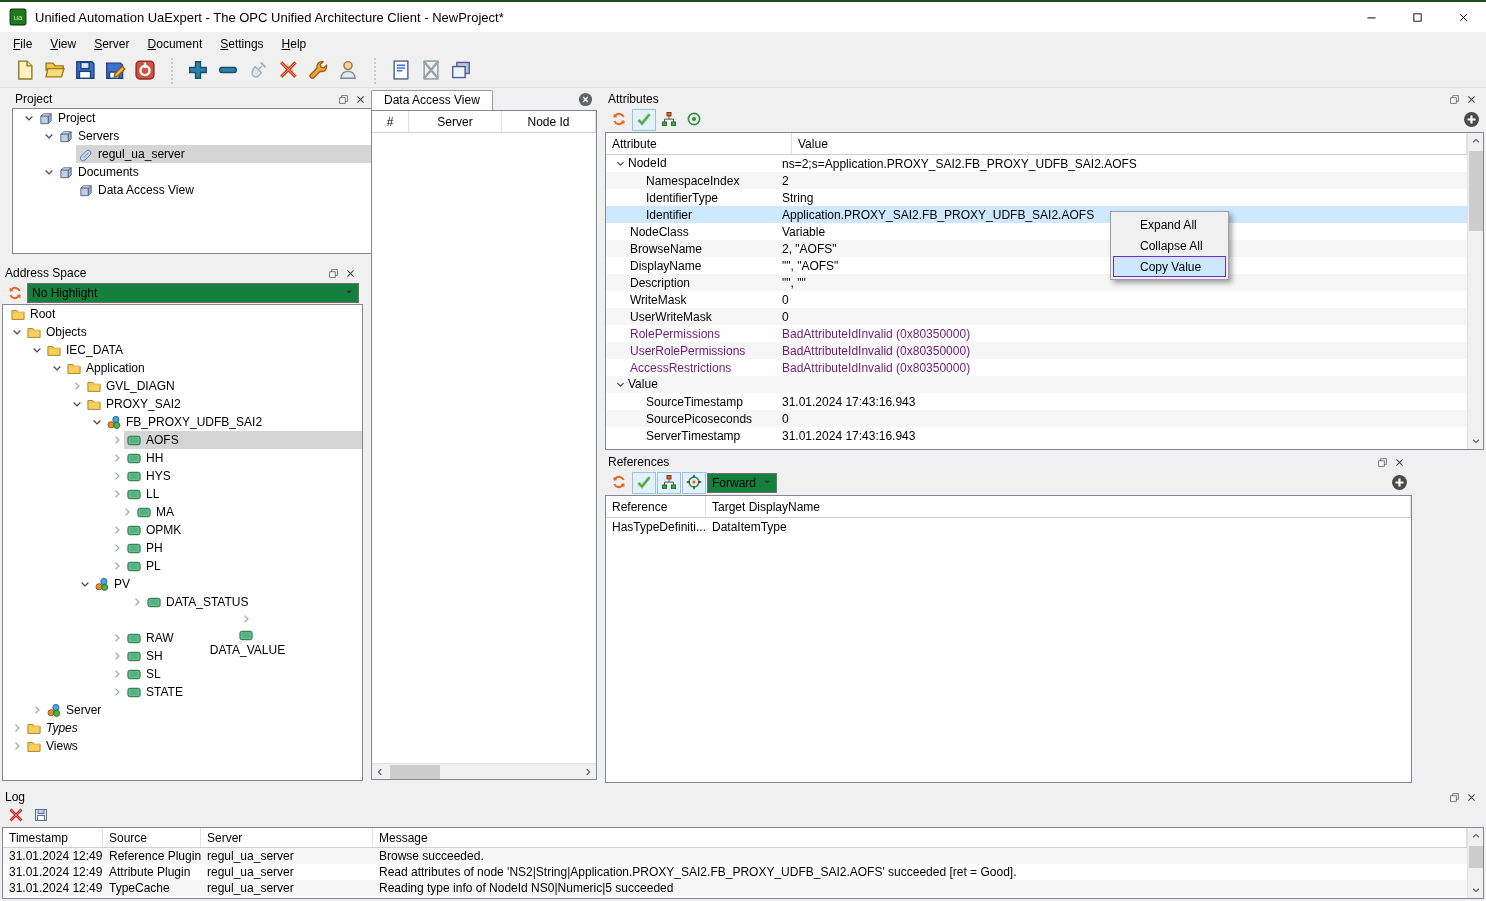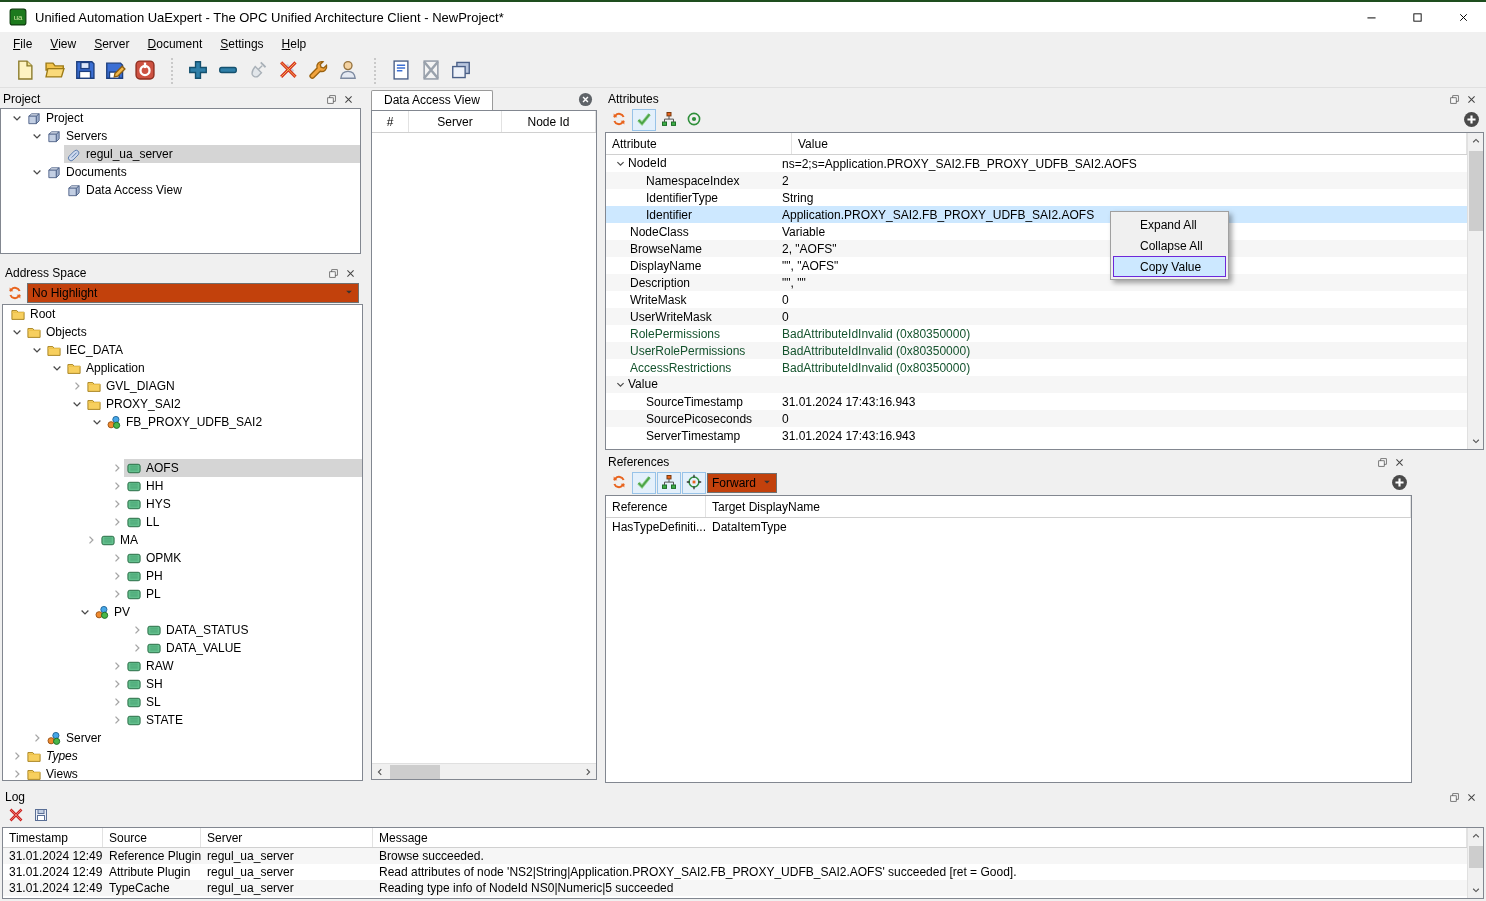--- a/index.html
+++ b/index.html
@@ -58,28 +58,28 @@
   .mini-right { position:absolute; right:4px; top:3px; }
   .mini-right svg { width:17px; height:17px; }
 
   
   .thead { display:flex; height:22px; border-bottom:1px solid #d0d0d0; background:#fff; }
   .thcell { display:flex; align-items:center; padding:0 6px; border-right:1px solid #e2e2e2;
             white-space:nowrap; overflow:hidden; }
   .trow { display:flex; height:17px; align-items:center; white-space:nowrap; }
   .trow.alt { background:#f6f6f6; }
   .trow.selrow { background:#cde8ff; }
-  .trow.grayed { color:#14532d;justify-content:center; }
+  .trow.grayed { color:#701a75;justify-content:center; }
   .tcell { padding:0 6px; overflow:hidden; white-space:nowrap; flex:none; }
   .aexp { width:16px; height:16px; display:inline-flex; align-items:center; justify-content:center;
           vertical-align:middle; }
   .aexp svg { width:11px; height:11px; }
 
   
-  .combo { background:#c2410c; border:1px solid #707070; height:20px; display:flex; align-items:center;
+  .combo { background:#15803d; border:1px solid #707070; height:20px; display:flex; align-items:center;
            padding:0 4px; }
   .combo .clabel { flex:1; }
   .combo svg { width:10px; height:10px; }
 
   
   .tabbar { height:20px; display:flex; align-items:flex-end; position:relative; }
   .tab { background:#fff; border:1px solid #9a9a9a; border-bottom:none; border-radius:2px 2px 0 0;
          padding:2px 12px 3px 12px; position:relative; z-index:2; }
   .tab-close { position:absolute; right:4px; top:2px; width:15px; height:15px; }
   .tab-close svg { width:15px; height:15px; }
@@ -234,21 +234,21 @@
         </span>
         <span class="tbtn">
           <span><svg viewBox="0 0 16 16" xmlns="http://www.w3.org/2000/svg">
               <rect x="5" y="2.5" width="9" height="8" fill="#b9c6de" stroke="#4a5f87"></rect>
               <rect x="2" y="5.5" width="9" height="8" fill="#eef2f9" stroke="#4a5f87"></rect>
             </svg></span>
         </span>
       </div>
     </div>
 
-  <div class="panel" style="left:0;top:88px;width:361px;">
+  <div class="panel" style="left:12px;top:88px;width:361px;">
     <div class="ptitle">
       <span class="pt-label">Project</span>
       <span class="pt-btn">
           <svg viewBox="0 0 16 16" xmlns="http://www.w3.org/2000/svg">
             <rect x="5.5" y="2.5" width="8" height="8" fill="#f8f8f8" stroke="#444"></rect>
             <rect x="2.5" y="5.5" width="8" height="8" fill="#f8f8f8" stroke="#444"></rect>
           </svg>
         </span>
       <span class="pt-btn">
           <svg viewBox="0 0 16 16" xmlns="http://www.w3.org/2000/svg">
@@ -449,21 +449,21 @@
             </span>
             <span class="ticon">
               <svg viewBox="0 0 16 16" xmlns="http://www.w3.org/2000/svg">
                 <circle cx="10" cy="4.8" r="3.3" fill="#45a7e8" stroke="#1f6396"></circle>
                 <circle cx="4.9" cy="10.4" r="3.3" fill="#f08a2e" stroke="#9a5214"></circle>
                 <circle cx="10.8" cy="11" r="3.3" fill="#49b649" stroke="#1f6e28"></circle>
               </svg>
             </span>
             <span class="tlabel">FB_PROXY_UDFB_SAI2</span>
           </div>
-          <div class="titem" style="padding-left: 106px; margin-top: 28px;">
+          <div class="titem" style="padding-left: 106px;">
             <span class="sel" style="left: 121px;"></span>
             <span class="texp">
               <svg viewBox="0 0 16 16" xmlns="http://www.w3.org/2000/svg">
                 <path d="M6 3.5L10.5 8 6 12.5" fill="none" stroke="#a5a5a5" stroke-width="1.7"></path>
               </svg>
             </span>
             <span class="ticon">
               <svg viewBox="0 0 16 16" xmlns="http://www.w3.org/2000/svg">
                 <rect x="1.5" y="3.5" width="13" height="9" rx="2" fill="#64c08e" stroke="#22663f"></rect>
                 <path d="M4 5.5h8M4 7.5h8M4 9.5h8" stroke="#4aa374"></path>
@@ -506,21 +506,21 @@
               </svg>
             </span>
             <span class="ticon">
               <svg viewBox="0 0 16 16" xmlns="http://www.w3.org/2000/svg">
                 <rect x="1.5" y="3.5" width="13" height="9" rx="2" fill="#64c08e" stroke="#22663f"></rect>
                 <path d="M4 5.5h8M4 7.5h8M4 9.5h8" stroke="#4aa374"></path>
               </svg>
             </span>
             <span class="tlabel">LL</span>
           </div>
-          <div class="titem" style="padding-left: 80px;">
+          <div class="titem" style="padding-left: 116px;">
             <span class="texp">
               <svg viewBox="0 0 16 16" xmlns="http://www.w3.org/2000/svg">
                 <path d="M6 3.5L10.5 8 6 12.5" fill="none" stroke="#a5a5a5" stroke-width="1.7"></path>
               </svg>
             </span>
             <span class="ticon">
               <svg viewBox="0 0 16 16" xmlns="http://www.w3.org/2000/svg">
                 <rect x="1.5" y="3.5" width="13" height="9" rx="2" fill="#64c08e" stroke="#22663f"></rect>
                 <path d="M4 5.5h8M4 7.5h8M4 9.5h8" stroke="#4aa374"></path>
               </svg>
@@ -591,21 +591,21 @@
               </svg>
             </span>
             <span class="ticon">
               <svg viewBox="0 0 16 16" xmlns="http://www.w3.org/2000/svg">
                 <rect x="1.5" y="3.5" width="13" height="9" rx="2" fill="#64c08e" stroke="#22663f"></rect>
                 <path d="M4 5.5h8M4 7.5h8M4 9.5h8" stroke="#4aa374"></path>
               </svg>
             </span>
             <span class="tlabel">DATA_STATUS</span>
           </div>
-          <div class="titem" style="padding-left: 126px;">
+          <div class="titem" style="padding-left: 126px; flex-direction: column;">
             <span class="texp">
               <svg viewBox="0 0 16 16" xmlns="http://www.w3.org/2000/svg">
                 <path d="M6 3.5L10.5 8 6 12.5" fill="none" stroke="#a5a5a5" stroke-width="1.7"></path>
               </svg>
             </span>
             <span class="ticon">
               <svg viewBox="0 0 16 16" xmlns="http://www.w3.org/2000/svg">
                 <rect x="1.5" y="3.5" width="13" height="9" rx="2" fill="#64c08e" stroke="#22663f"></rect>
                 <path d="M4 5.5h8M4 7.5h8M4 9.5h8" stroke="#4aa374"></path>
               </svg>

